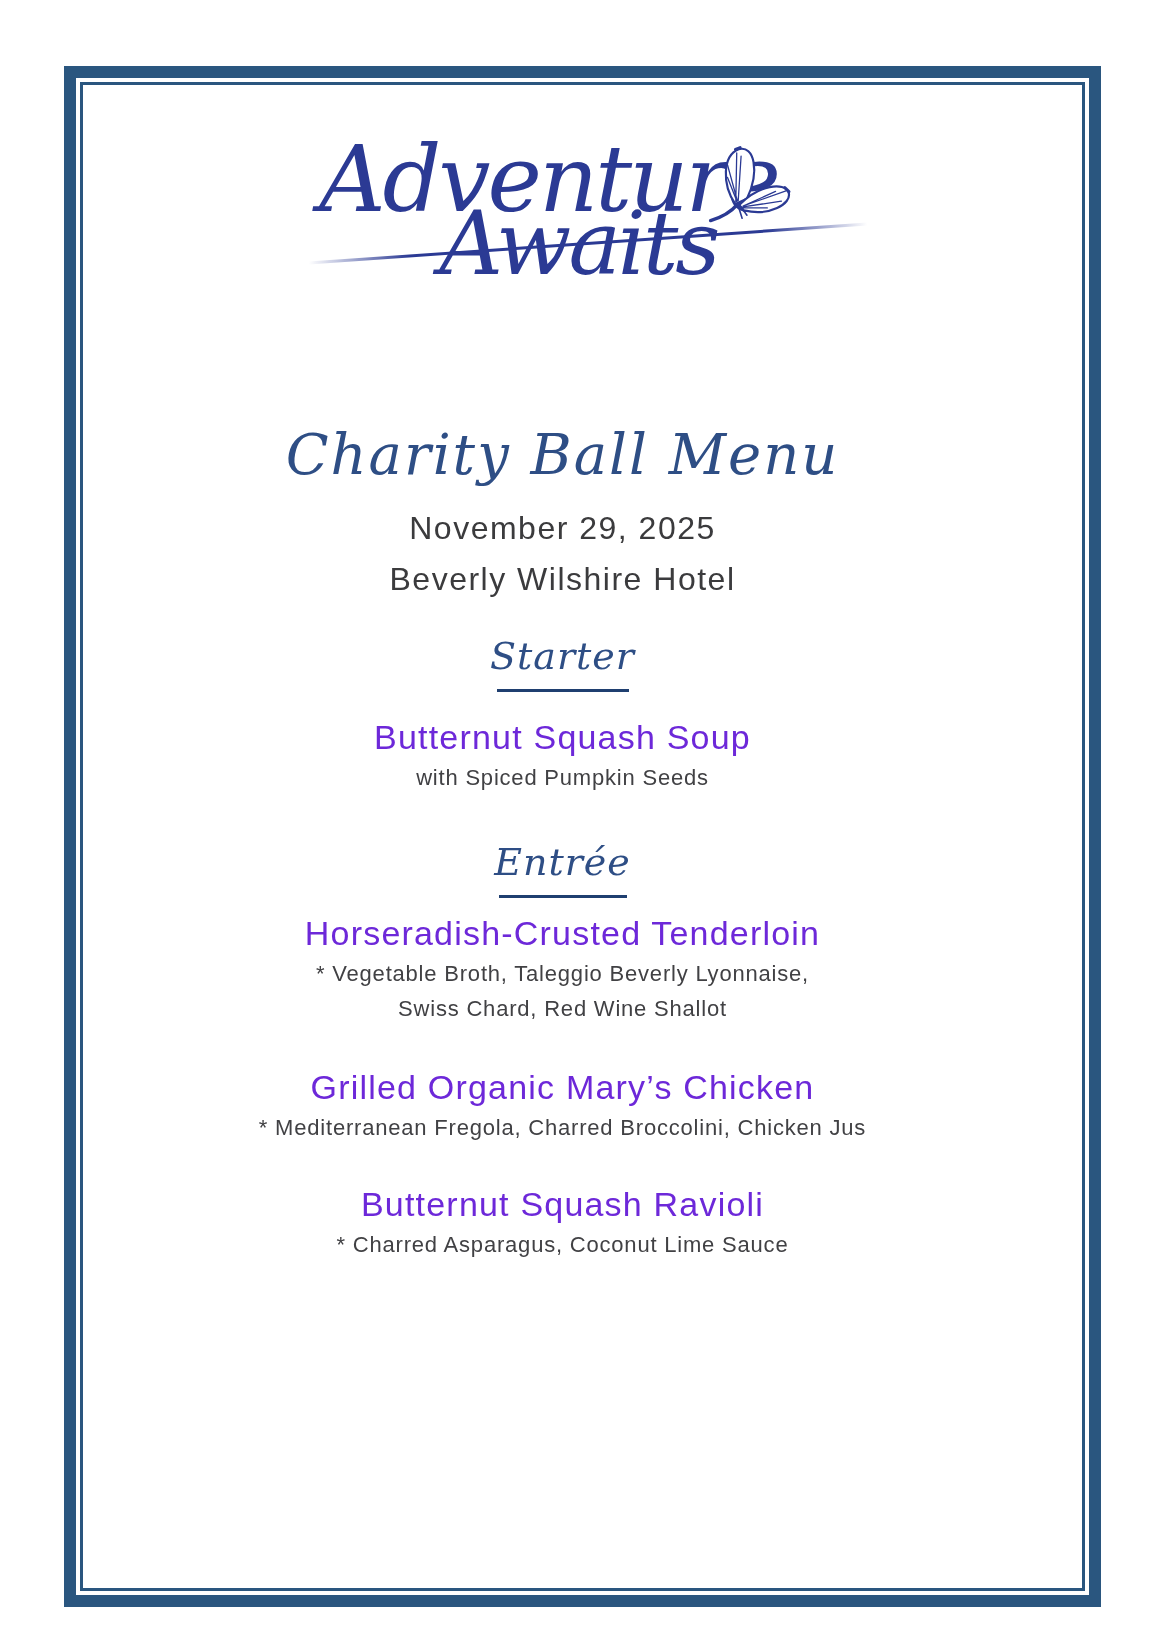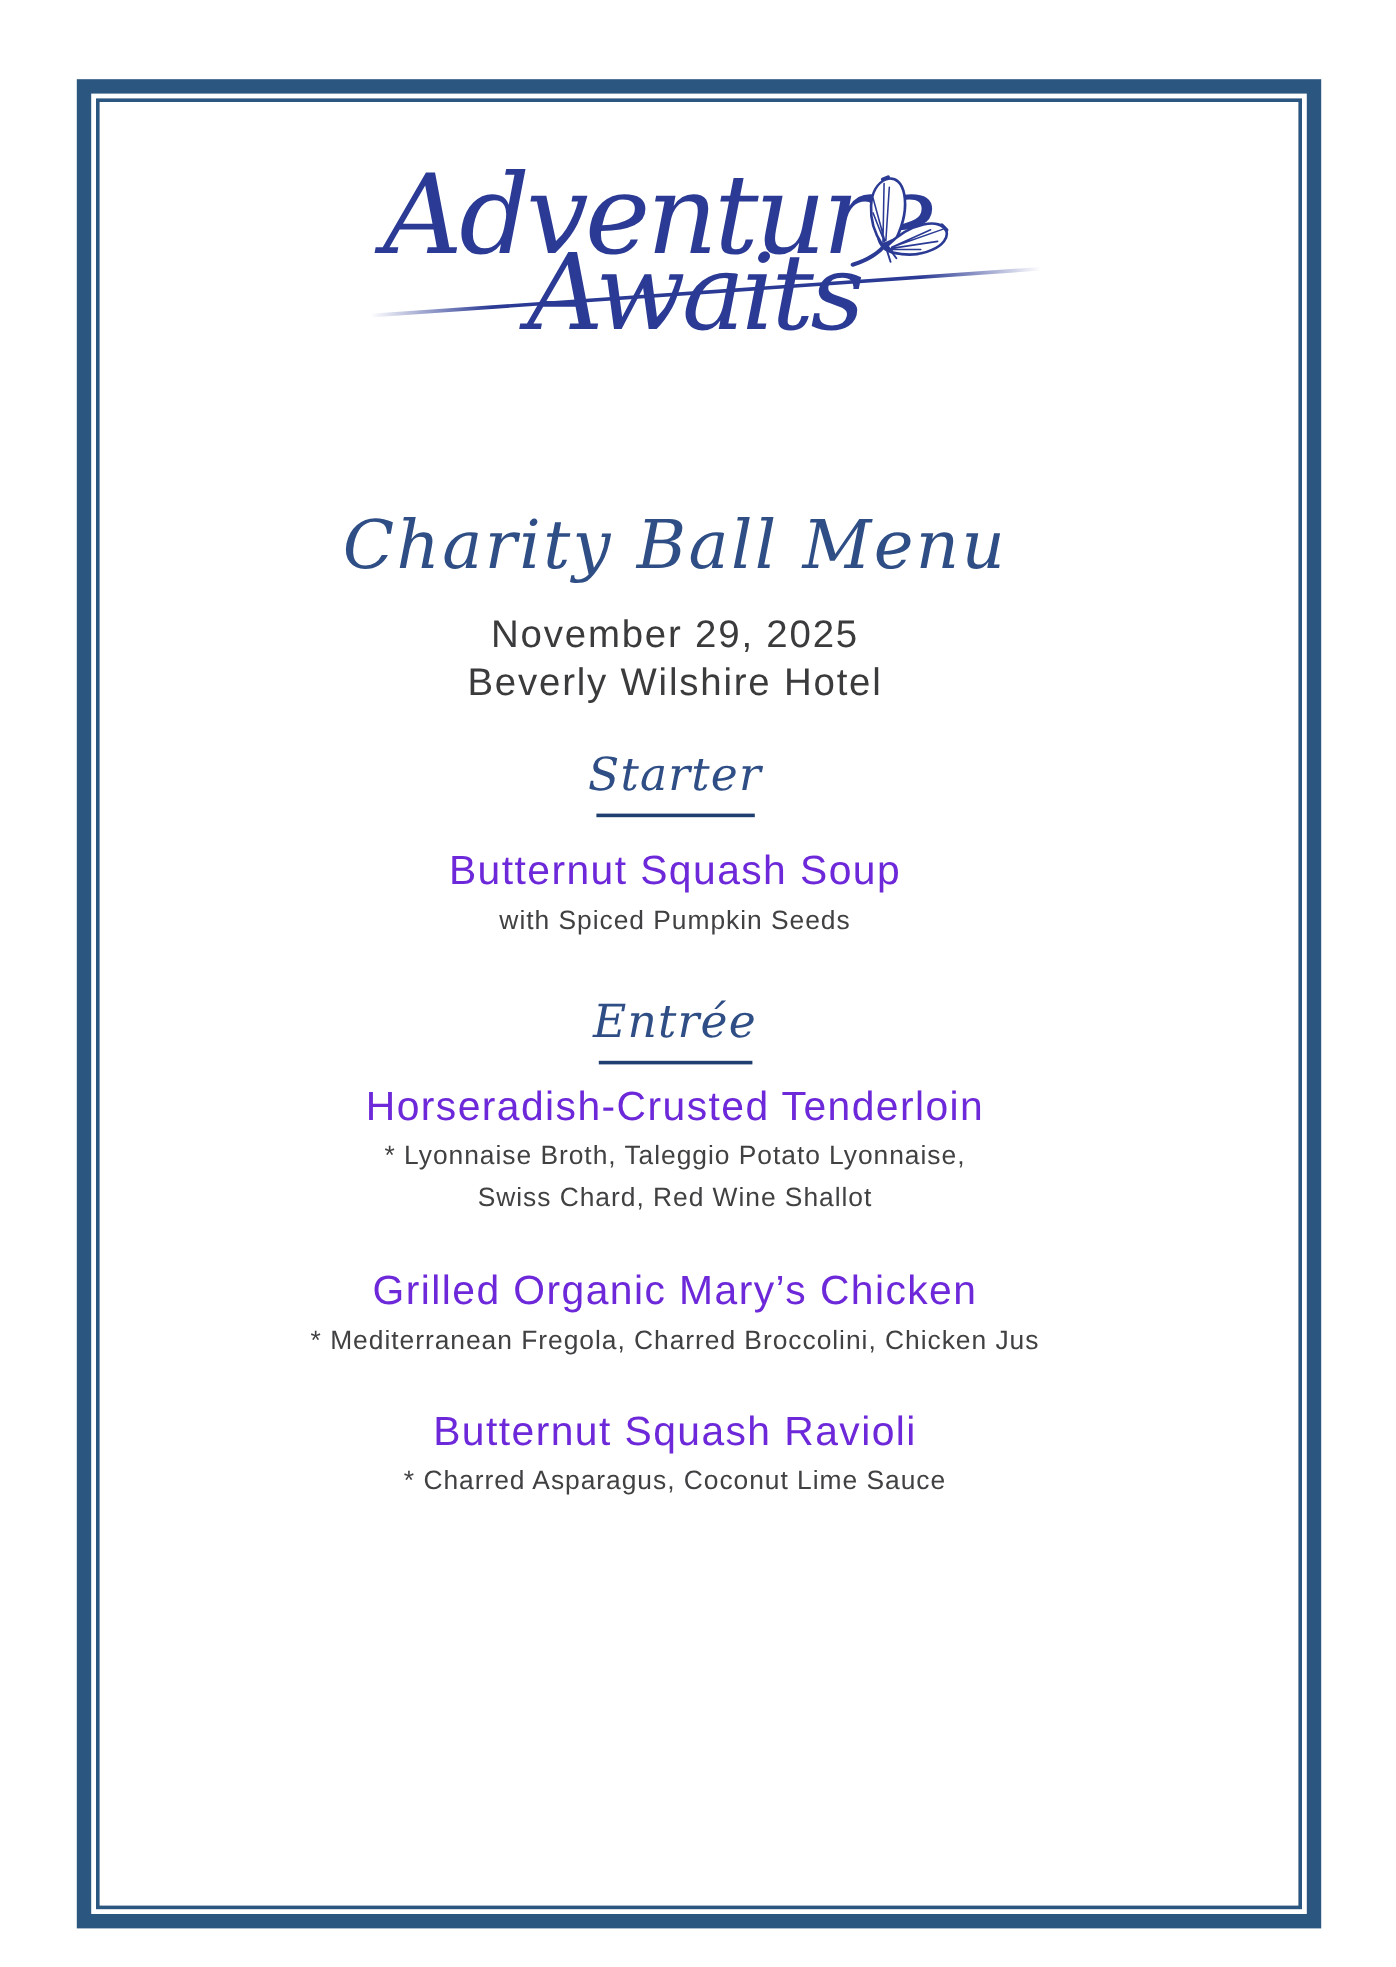--- a/index.html
+++ b/index.html
@@ -33,21 +33,21 @@
   }
   .butterfly{position:absolute;left:690px;top:6px;width:110px;height:100px;transform:rotate(14deg);}
   
   .script{
     font-family:"DejaVu Serif", serif;font-style:italic;color:#2e4e85;
     font-weight:400;
   }
   .menu-title{font-size:56px;line-height:1.3;margin-top:80px;letter-spacing:2px;}
   .subline{color:#3b3b3d;font-size:32px;line-height:40px;letter-spacing:1.5px;}
   .date-line{margin-top:16px;}
-  .venue-line{margin-top:0;}
+  .venue-line{margin-top:11px;}
   .section-heading{display:inline-block;font-size:38px;line-height:62px;letter-spacing:1px;}
   .heading-underline{height:3px;background:#1f3f70;margin:2px auto 0 auto;}
   .starter-wrap{margin-top:26px;}
   .entree-wrap{margin-top:36px;}
   
   .dish-name{color:#6d28d9;font-size:34px;line-height:42px;letter-spacing:1.2px;}
   .dish-detail{color:#414144;font-size:22px;line-height:35px;letter-spacing:0.8px;}
   .mt-soup{margin-top:24px;}
   .mt-tight{margin-top:2px;}
   .mt-dish1{margin-top:14px;}
@@ -96,21 +96,21 @@
     <div class="dish-detail mt-tight">with Spiced Pumpkin Seeds</div>
   </div>
 
   <div class="entree-wrap">
     <div>
       <span class="section-heading script">Entrée</span>
       <div class="heading-underline" style="width:128px;"></div>
     </div>
 
     <div class="dish-name mt-dish1">Horseradish-Crusted Tenderloin</div>
-    <div class="dish-detail mt-tight">* Lyonnaise Broth, Taleggio Potato Lyonnaise,</div>
+    <div class="dish-detail mt-tight">* Vegetable Broth, Taleggio Beverly Lyonnaise,</div>
     <div class="dish-detail">Swiss Chard, Red Wine Shallot</div>
 
     <div class="dish-name mt-dish">Grilled Organic Mary’s Chicken</div>
     <div class="dish-detail mt-tight">* Mediterranean Fregola, Charred Broccolini, Chicken Jus</div>
 
     <div class="dish-name mt-dish3">Butternut Squash Ravioli</div>
     <div class="dish-detail mt-tight">* Charred Asparagus, Coconut Lime Sauce</div>
   </div>
 
 </div>

